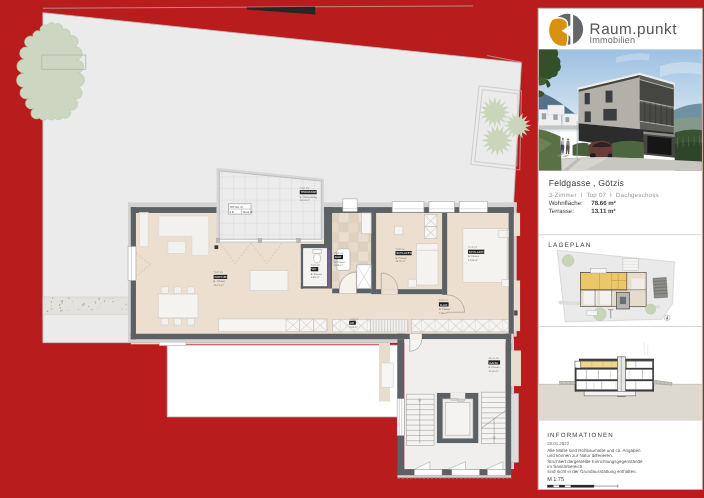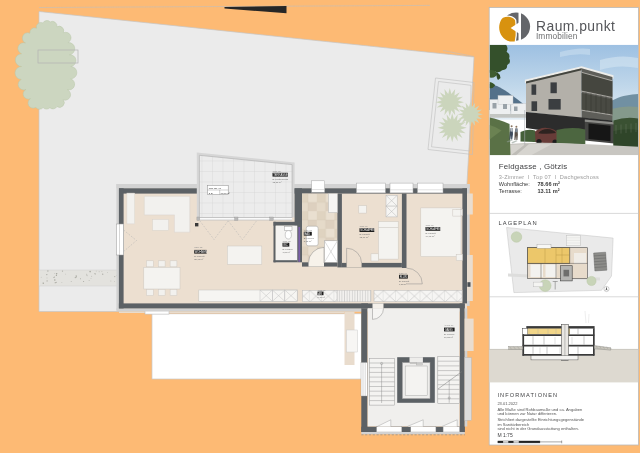--- a/index.html
+++ b/index.html
@@ -1,16 +1,16 @@
 <!DOCTYPE html>
 <html><head>
 <meta charset="utf-8">
 <style>
   html,body{margin:0;padding:0;background:#ffffff;}
-  #page{position:relative;width:640px;height:453px;background:#fdba74;overflow:hidden;
+  #page{position:relative;width:640px;height:453px;background:#b91c1c;overflow:hidden;
         font-family:"Liberation Sans", sans-serif;}
   svg text{font-family:"Liberation Sans", sans-serif;}
 </style>
 </head>
 <body>
 <div id="page">
 <svg width="640" height="453" viewBox="0 0 640 453" shape-rendering="auto">
 <defs>
   <pattern id="tgrid" width="10.5" height="10.5" patternUnits="userSpaceOnUse" patternTransform="translate(2,3)">
     <rect width="10.5" height="10.5" fill="#ececec"></rect>

